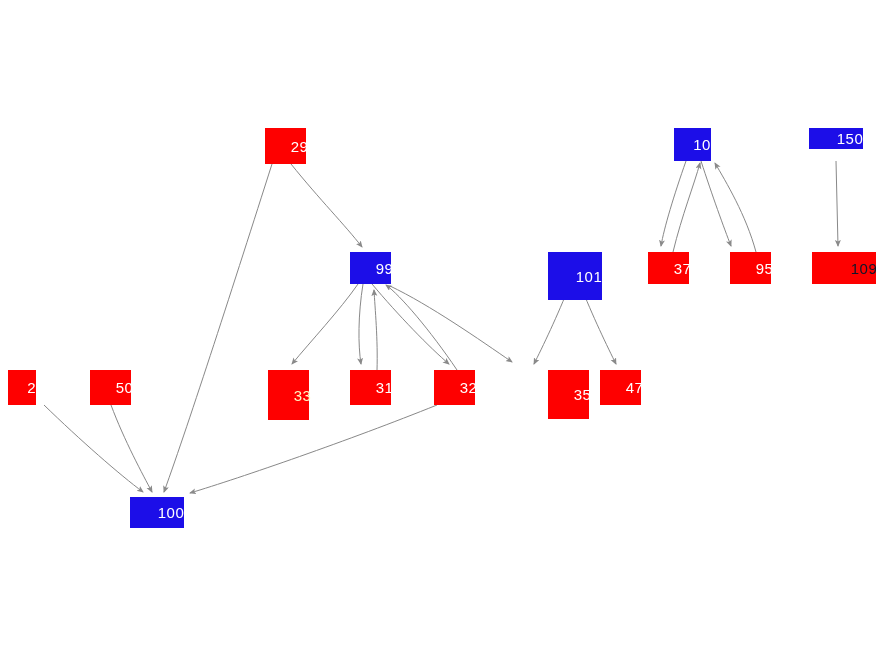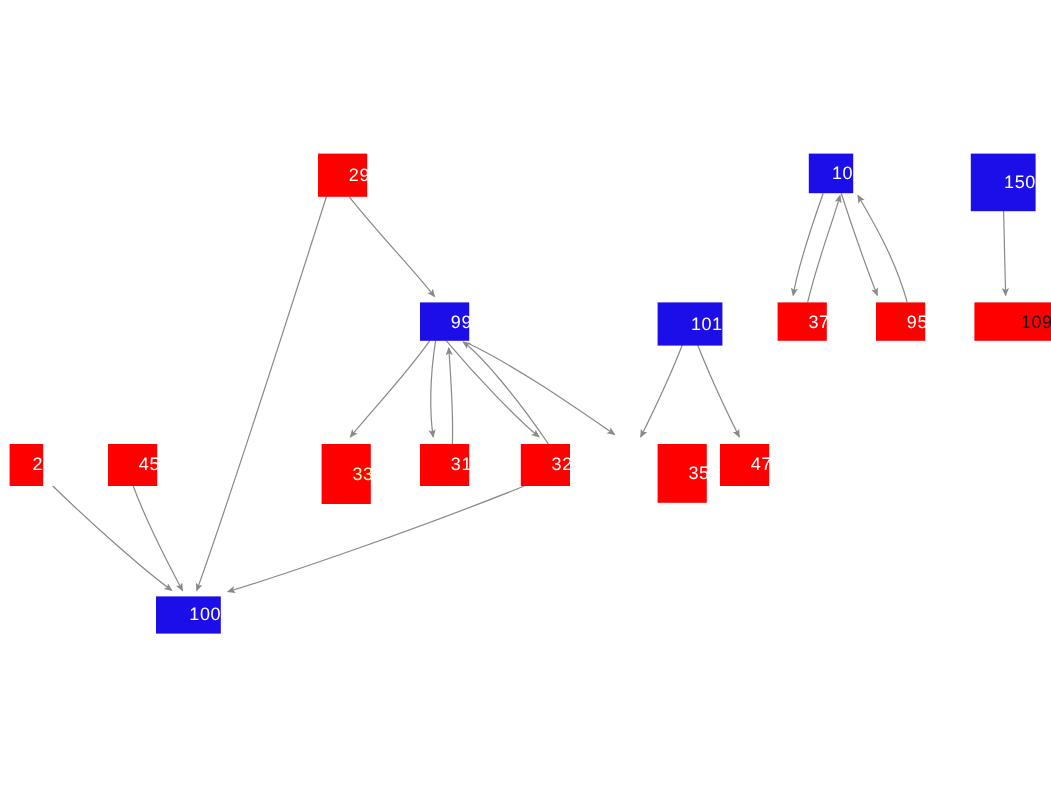--- a/index.html
+++ b/index.html
@@ -83,43 +83,43 @@
         <path d="M 836 161 L 838 246" fill="none" stroke="#888888" stroke-width="1" marker-end="url(#arrowhead)"></path>
       </g>
   </svg>
   <div id="node-layer">
       <div class="graph-node red" style="left: 265px; top: 128px; width: 41px; height: 36px; background: rgb(254, 0, 0); color: rgb(255, 255, 255);">
         <span class="node-label">29</span>
       </div>
       <div class="graph-node blue" style="left: 674px; top: 128px; width: 37px; height: 33px; background: rgb(28, 14, 232); color: rgb(255, 255, 255);">
         <span class="node-label">104</span>
       </div>
-      <div class="graph-node blue" style="left: 809px; top: 128px; width: 54px; height: 48px; background: rgb(28, 14, 232); color: rgb(255, 255, 255);">
+      <div class="graph-node blue" style="left: 809px; top: 128px; width: 54px; height: 21px; background: rgb(28, 14, 232); color: rgb(255, 255, 255);">
         <span class="node-label">150</span>
       </div>
       <div class="graph-node blue" style="left: 350px; top: 252px; width: 41px; height: 32px; background: rgb(28, 14, 232); color: rgb(255, 255, 255);">
         <span class="node-label">99</span>
       </div>
-      <div class="graph-node blue" style="left: 548px; top: 252px; width: 54px; height: 36px; background: rgb(28, 14, 232); color: rgb(255, 255, 255);">
+      <div class="graph-node blue" style="left: 548px; top: 252px; width: 54px; height: 48px; background: rgb(28, 14, 232); color: rgb(255, 255, 255);">
         <span class="node-label">101</span>
       </div>
       <div class="graph-node red" style="left: 648px; top: 252px; width: 41px; height: 32px; background: rgb(254, 0, 0); color: rgb(255, 255, 255);">
         <span class="node-label">37</span>
       </div>
       <div class="graph-node red" style="left: 730px; top: 252px; width: 41px; height: 32px; background: rgb(254, 0, 0); color: rgb(255, 255, 255);">
         <span class="node-label">95</span>
       </div>
       <div class="graph-node red" style="left: 812px; top: 252px; width: 76px; height: 32px; background: rgb(254, 0, 0); color: #0f172a;">
         <span class="node-label">109</span>
       </div>
       <div class="graph-node red" style="left: 8px; top: 370px; width: 23px; height: 35px; background: rgb(254, 0, 0); color: rgb(255, 255, 255);">
         <span class="node-label">25</span>
       </div>
       <div class="graph-node red" style="left: 90px; top: 370px; width: 41px; height: 35px; background: rgb(254, 0, 0); color: rgb(255, 255, 255);">
-        <span class="node-label">45</span>
+        <span class="node-label">50</span>
       </div>
       <div class="graph-node red" style="left: 268px; top: 370px; width: 41px; height: 50px; background: rgb(254, 0, 0); color: #fef9c3;">
         <span class="node-label">33</span>
       </div>
       <div class="graph-node red" style="left: 350px; top: 370px; width: 41px; height: 35px; background: rgb(254, 0, 0); color: rgb(255, 255, 255);">
         <span class="node-label">31</span>
       </div>
       <div class="graph-node red" style="left: 434px; top: 370px; width: 41px; height: 35px; background: rgb(254, 0, 0); color: rgb(255, 255, 255); text-align: right;">
         <span class="node-label">32</span>
       </div>

